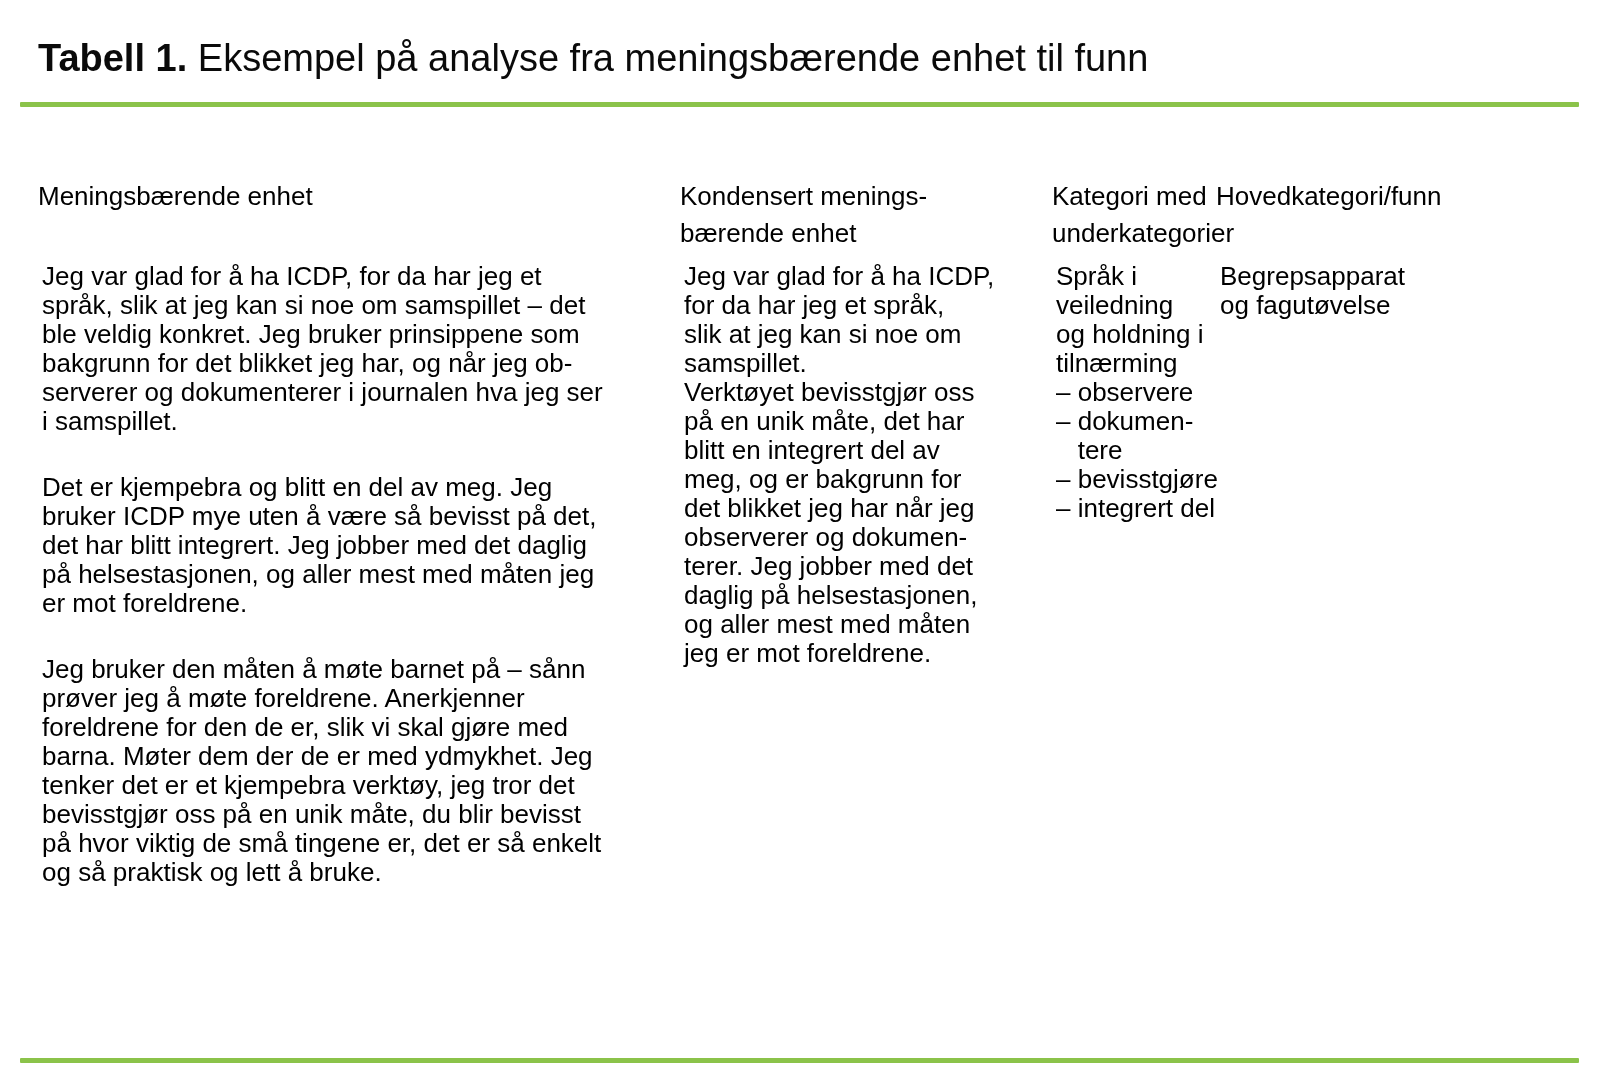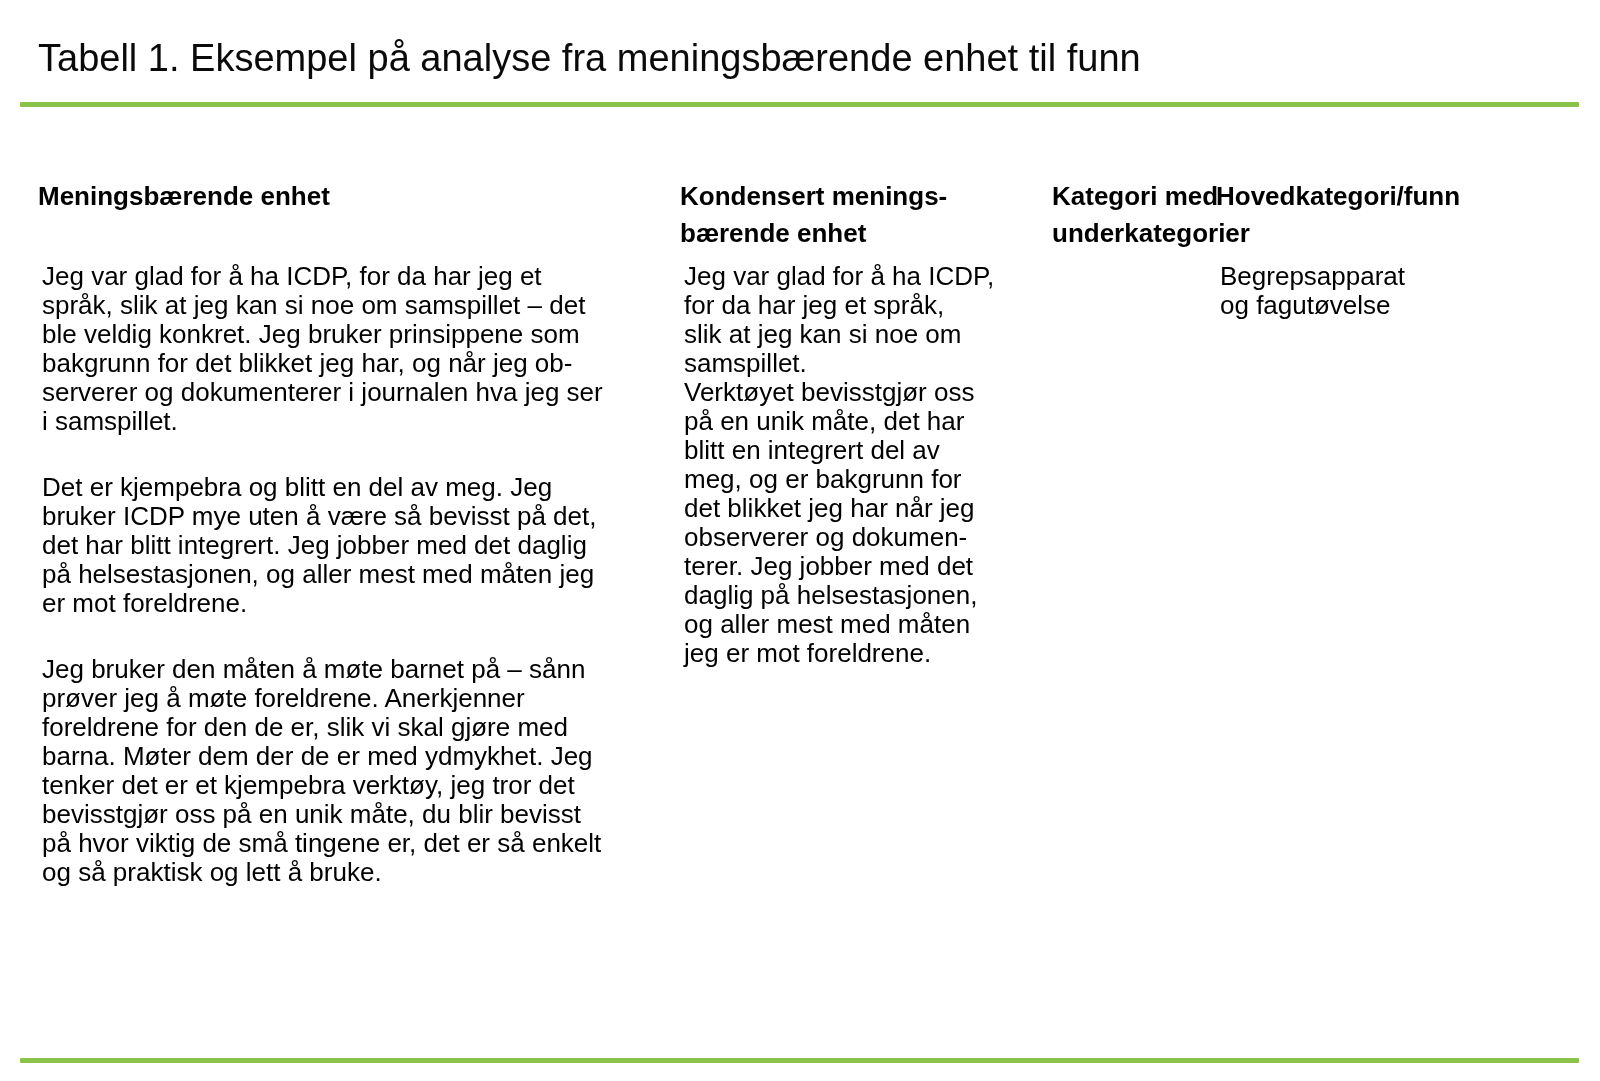--- a/index.html
+++ b/index.html
@@ -17,41 +17,41 @@
   }
   .page-title {
     position: absolute;
     left: 38px;
     top: 36px;
     font-size: 38px;
     line-height: 1.2;
     white-space: nowrap;
     color: #0a0a0a;
   }
-  .page-title .t-label { font-weight: 400; }
+  .page-title .t-label { font-weight: 700; }
   .rule {
     position: absolute;
     left: 20px;
     width: 1559px;
     height: 5px;
     background: #8bc34a;
     border-radius: 1px;
   }
   .rule-top { top: 102px; }
   .rule-bottom { top: 1058px; }
   .col {
     position: absolute;
     top: 178px;
   }
   .col-1 { left: 38px;   width: 610px; }
   .col-2 { left: 680px;  width: 322px; }
   .col-3 { left: 1052px; width: 222px; }
   .col-4 { left: 1216px; width: 300px; }
   .col-header {
-    font-weight: 700;
+    font-weight: 400;
     font-size: 26px;
     line-height: 36.5px;
     white-space: pre-wrap;
     height: 84px;
     box-sizing: border-box;
   }
   .col-body p {
     margin: 0 0 37px 4px;
     font-size: 26px;
     line-height: 29px;
@@ -108,20 +108,31 @@
 terer. Jeg jobber med det
 daglig på helsestasjonen,
 og aller mest med måten
 jeg er mot foreldrene.</p>
   </div>
 </div>
 
 <div class="col col-3">
   <div class="col-header">Kategori med
 underkategorier</div>
+  <div class="col-body">
+    <p>Språk i
+veiledning
+og holdning i
+tilnærming
+– observere
+– dokumen-
+   tere
+– bevisstgjøre
+– integrert del</p>
+  </div>
 </div>
 
 <div class="col col-4">
   <div class="col-header">Hovedkategori/funn</div>
   <div class="col-body">
     <p>Begrepsapparat
 og fagutøvelse</p>
   </div>
 </div>
 

